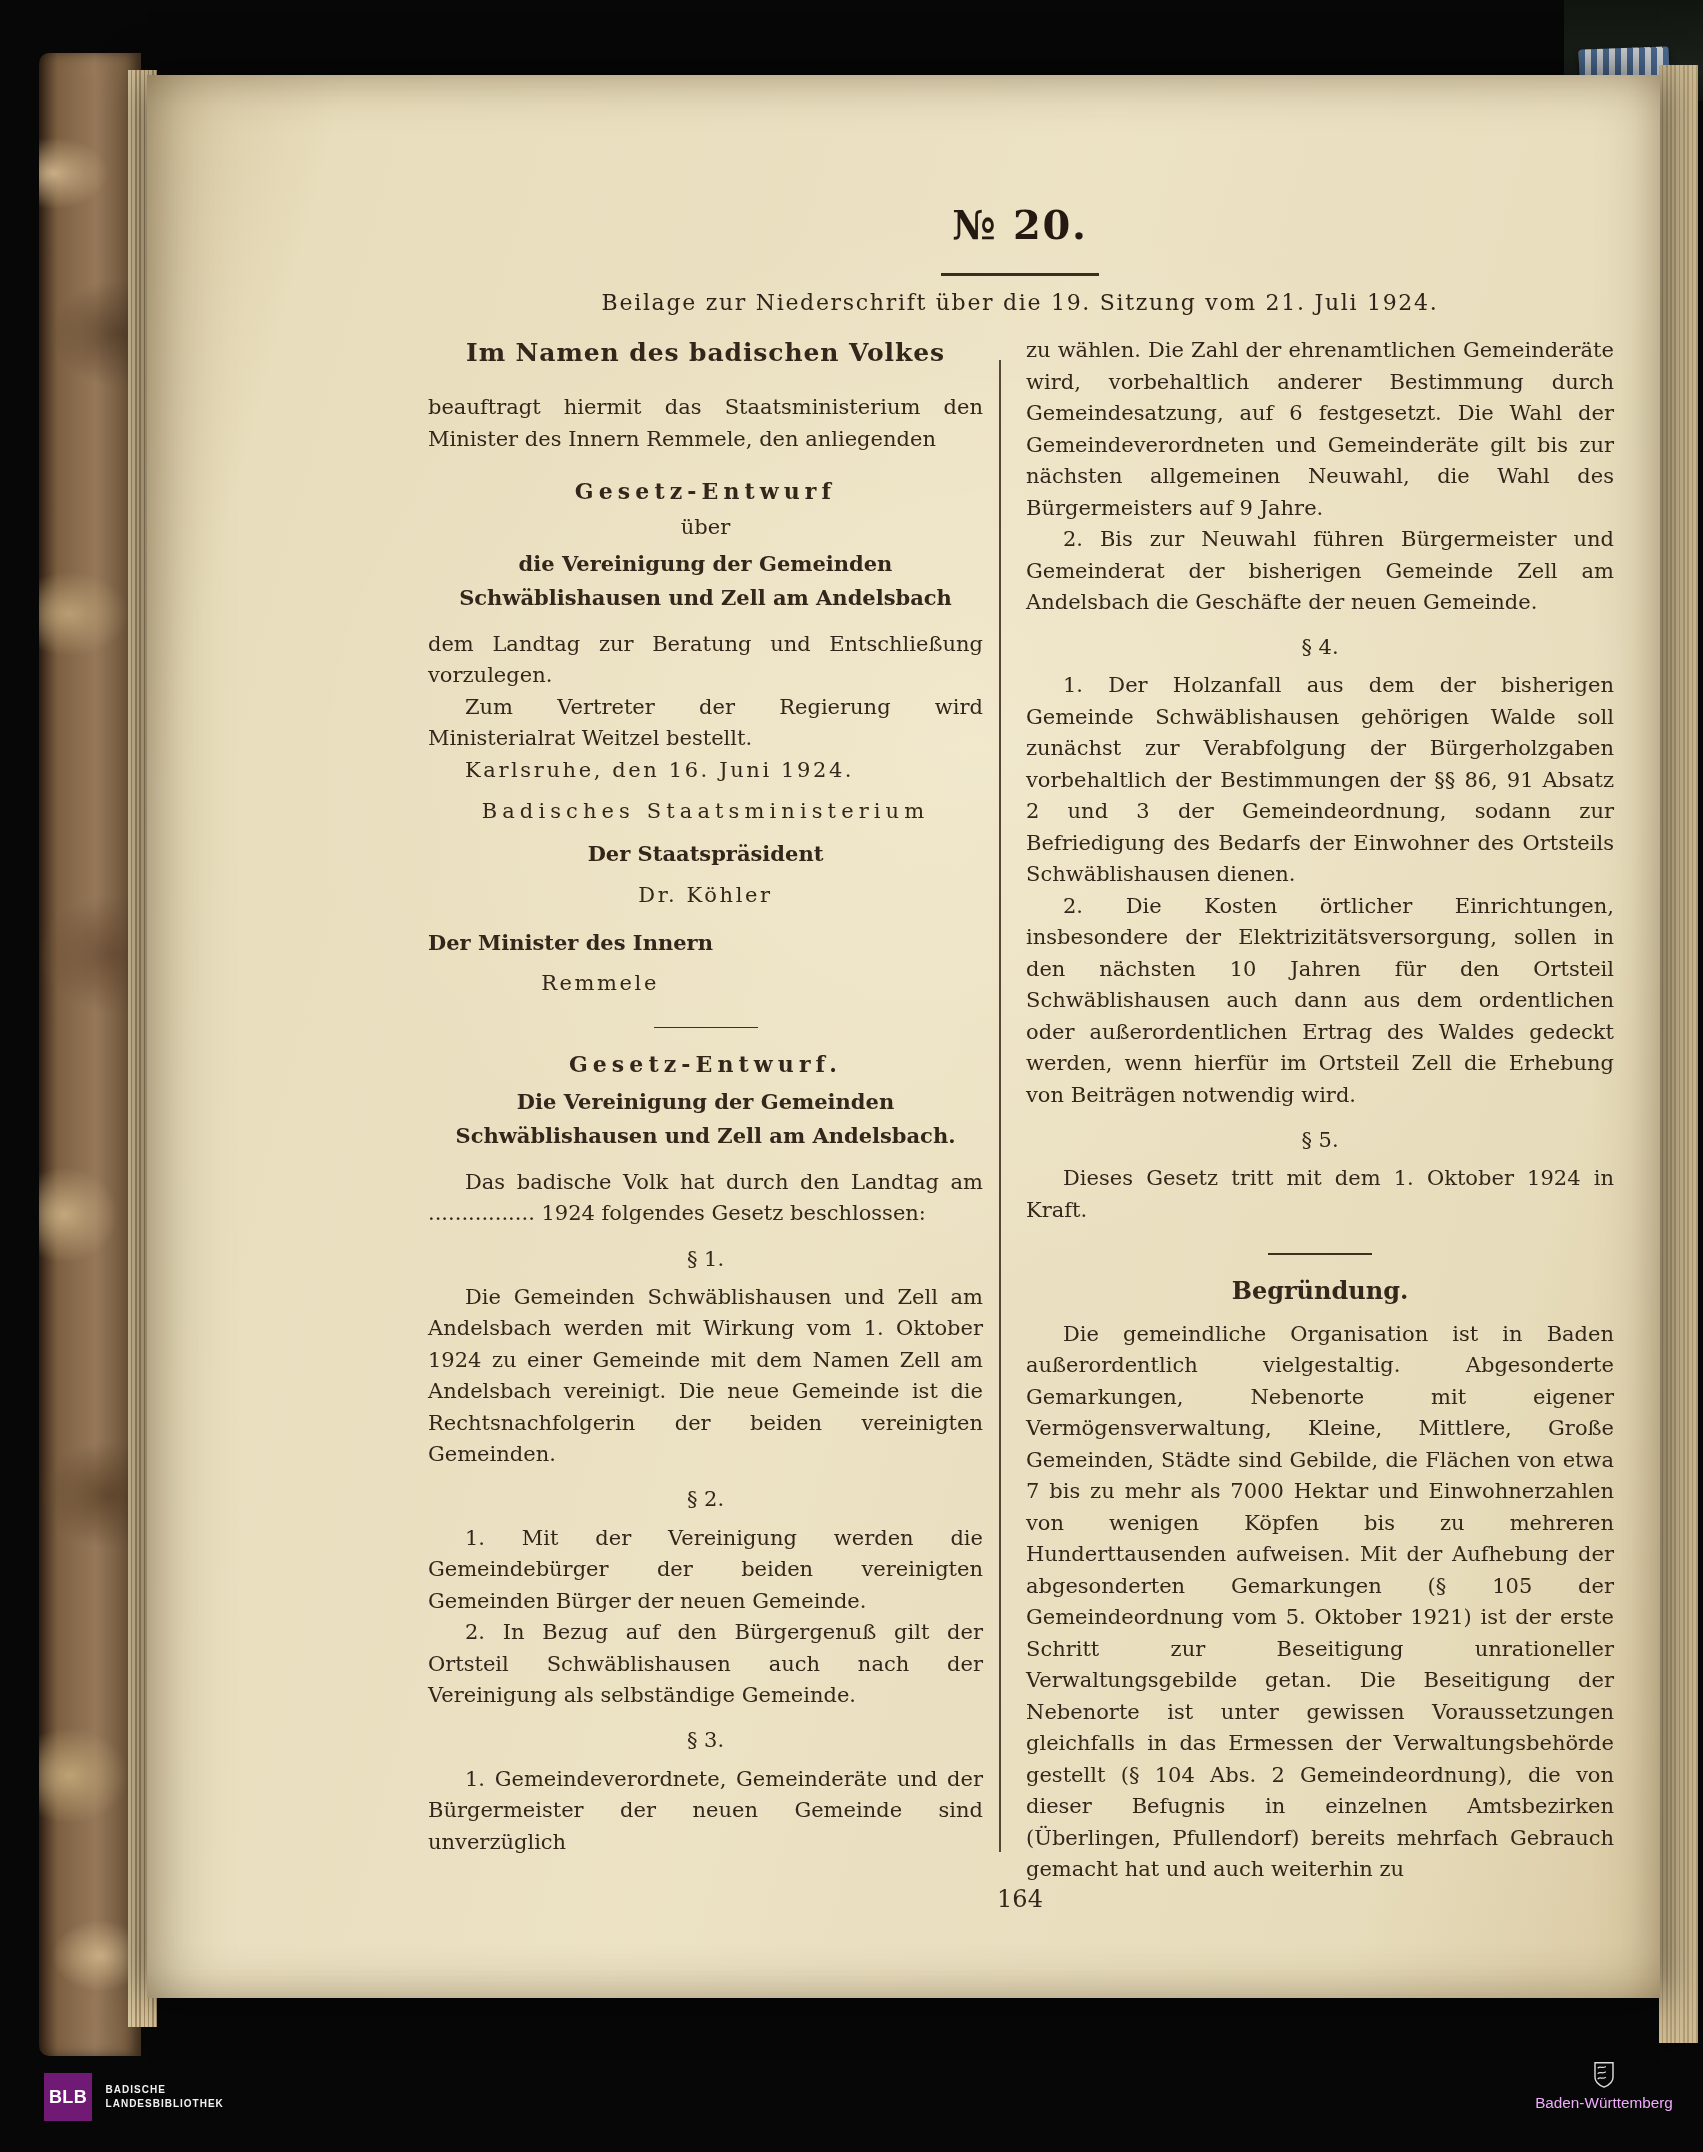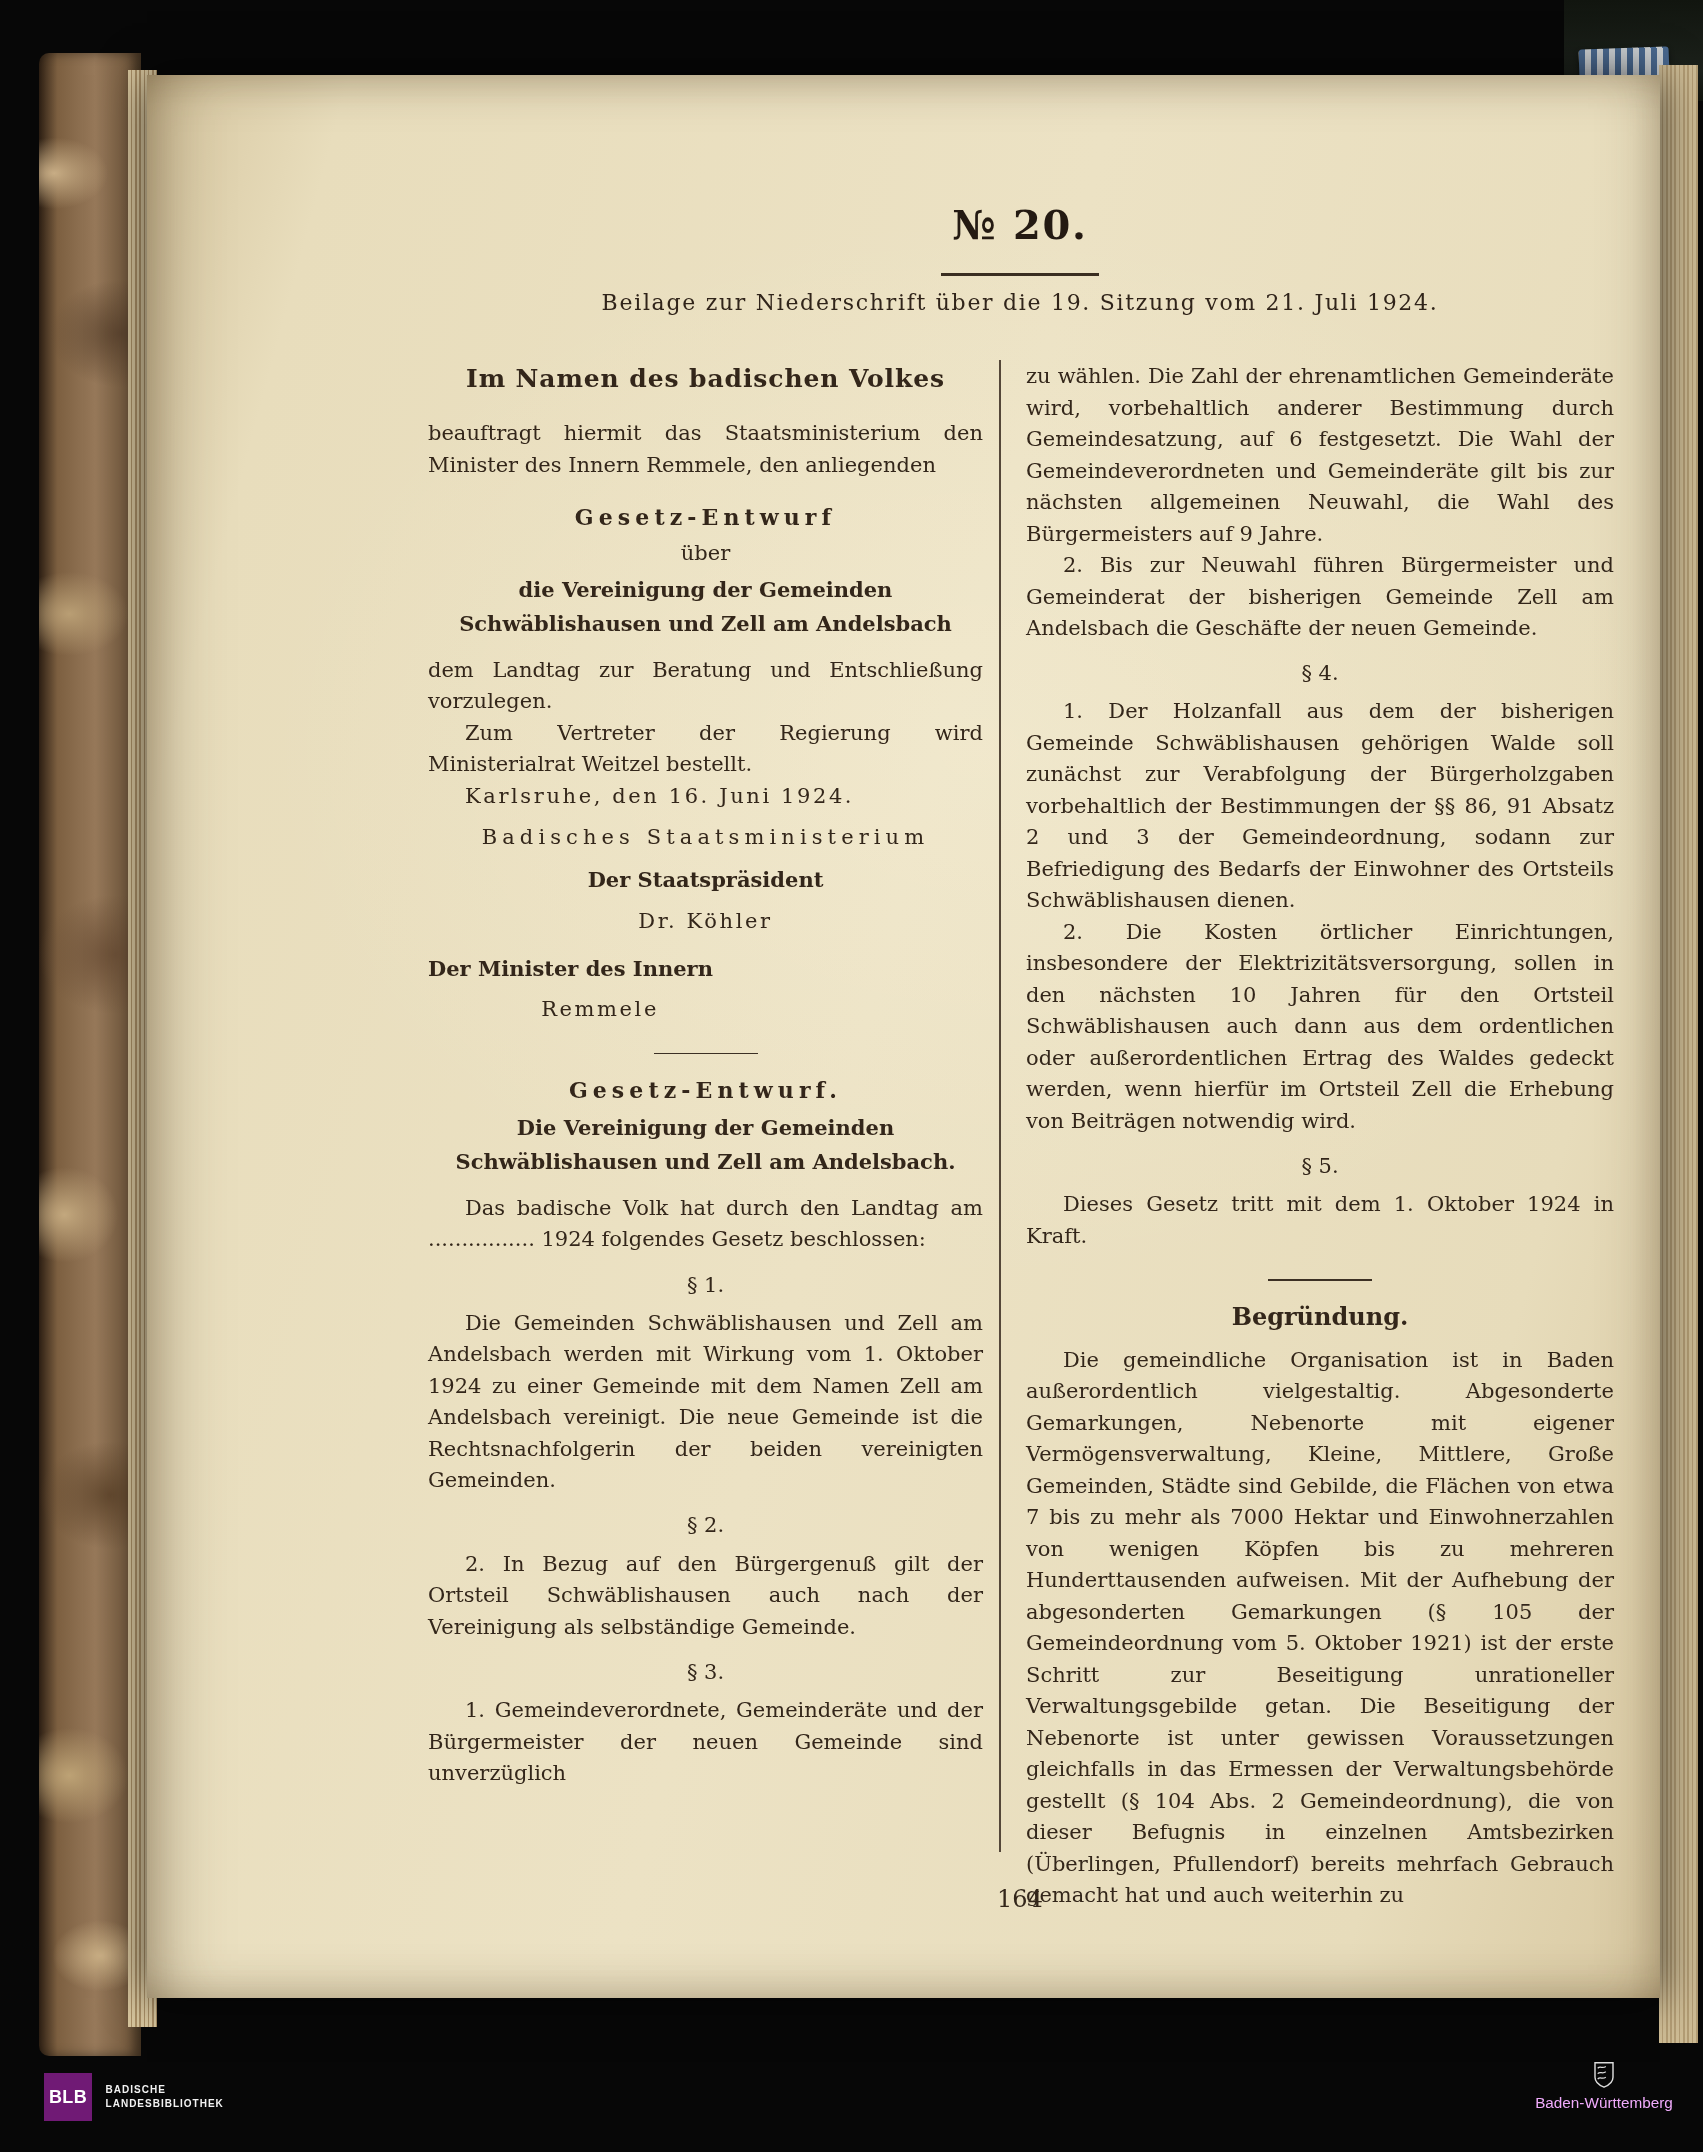--- a/index.html
+++ b/index.html
@@ -68,21 +68,21 @@
   .issue-rule {
     position:absolute; left:794px; top:198px; width:158px; height:2.6px; background:#3a2e21;
   }
   .subtitle {
     position:absolute; left:281px; top:215px; width:1184px;
     text-align:center; font-size:22px; letter-spacing:1.7px;
   }
 
   
   .col {
-    position:absolute; top:286px; width:555px;
+    position:absolute; top:260px; width:555px;
     font-size:21px; line-height:31.5px; text-align:justify; color:#33261a;
   }
   .col-left  { left:281px; }
   .col-right { left:879px; width:588px; }
   .col-divider {
     position:absolute; left:852px; top:285px; width:1.7px; height:1492px; background:#544739;
   }
 
   .pp { margin:0; }
   .indent { text-indent:37px; }
@@ -154,20 +154,21 @@
     <div class="sig-line sperr-sm">Dr. Köhler</div>
     <div class="sig-line left-align">Der Minister des Innern</div>
     <div class="sig-line sperr-sm minister-name">Remmele</div>
     <div class="short-rule"></div>
     <div class="h-draft sperr">Gesetz-Entwurf.</div>
     <div class="h-subject">Die Vereinigung der Gemeinden Schwäblishausen und Zell am Andelsbach.</div>
     <p class="pp indent">Das badische Volk hat durch den Landtag am ................ 1924 folgendes Gesetz beschlossen:</p>
     <div class="sec-head">§ 1.</div>
     <p class="pp indent">Die Gemeinden Schwäblishausen und Zell am Andelsbach werden mit Wirkung vom 1. Oktober 1924 zu einer Gemeinde mit dem Namen Zell am Andelsbach vereinigt. Die neue Gemeinde ist die Rechtsnachfolgerin der beiden vereinigten Gemeinden.</p>
     <div class="sec-head">§ 2.</div>
+    <p class="pp indent">1. Mit der Vereinigung werden die Gemeindebürger der beiden vereinigten Gemeinden Bürger der neuen Gemeinde.</p>
     <p class="pp indent">2. In Bezug auf den Bürgergenuß gilt der Ortsteil Schwäblishausen auch nach der Vereinigung als selbständige Gemeinde.</p>
     <div class="sec-head">§ 3.</div>
     <p class="pp indent">1. Gemeindeverordnete, Gemeinderäte und der Bürgermeister der neuen Gemeinde sind unverzüglich</p>
   </div>
 
   <div class="col col-right">
     <p class="pp">zu wählen. Die Zahl der ehrenamtlichen Gemeinderäte wird, vorbehaltlich anderer Bestimmung durch Gemeindesatzung, auf 6 festgesetzt. Die Wahl der Gemeindeverordneten und Gemeinderäte gilt bis zur nächsten allgemeinen Neuwahl, die Wahl des Bürgermeisters auf 9 Jahre.</p>
     <p class="pp indent">2. Bis zur Neuwahl führen Bürgermeister und Gemeinderat der bisherigen Gemeinde Zell am Andelsbach die Geschäfte der neuen Gemeinde.</p>
     <div class="sec-head">§ 4.</div>
     <p class="pp indent">1. Der Holzanfall aus dem der bisherigen Gemeinde Schwäblishausen gehörigen Walde soll zunächst zur Verabfolgung der Bürgerholzgaben vorbehaltlich der Bestimmungen der §§ 86, 91 Absatz 2 und 3 der Gemeindeordnung, sodann zur Befriedigung des Bedarfs der Einwohner des Ortsteils Schwäblishausen dienen.</p>

